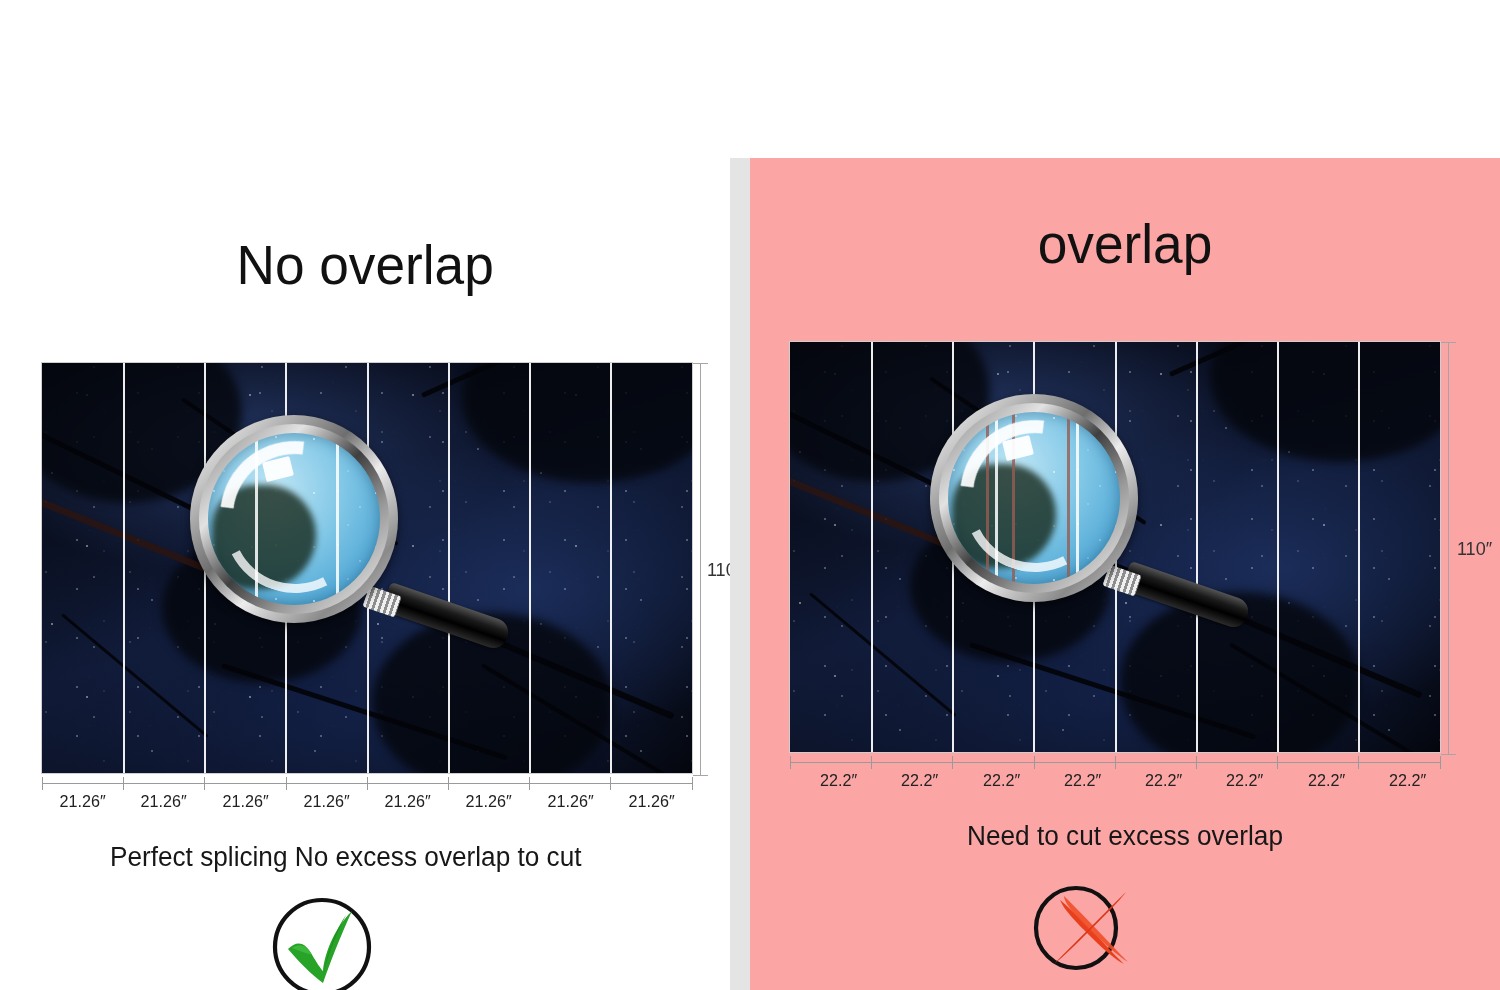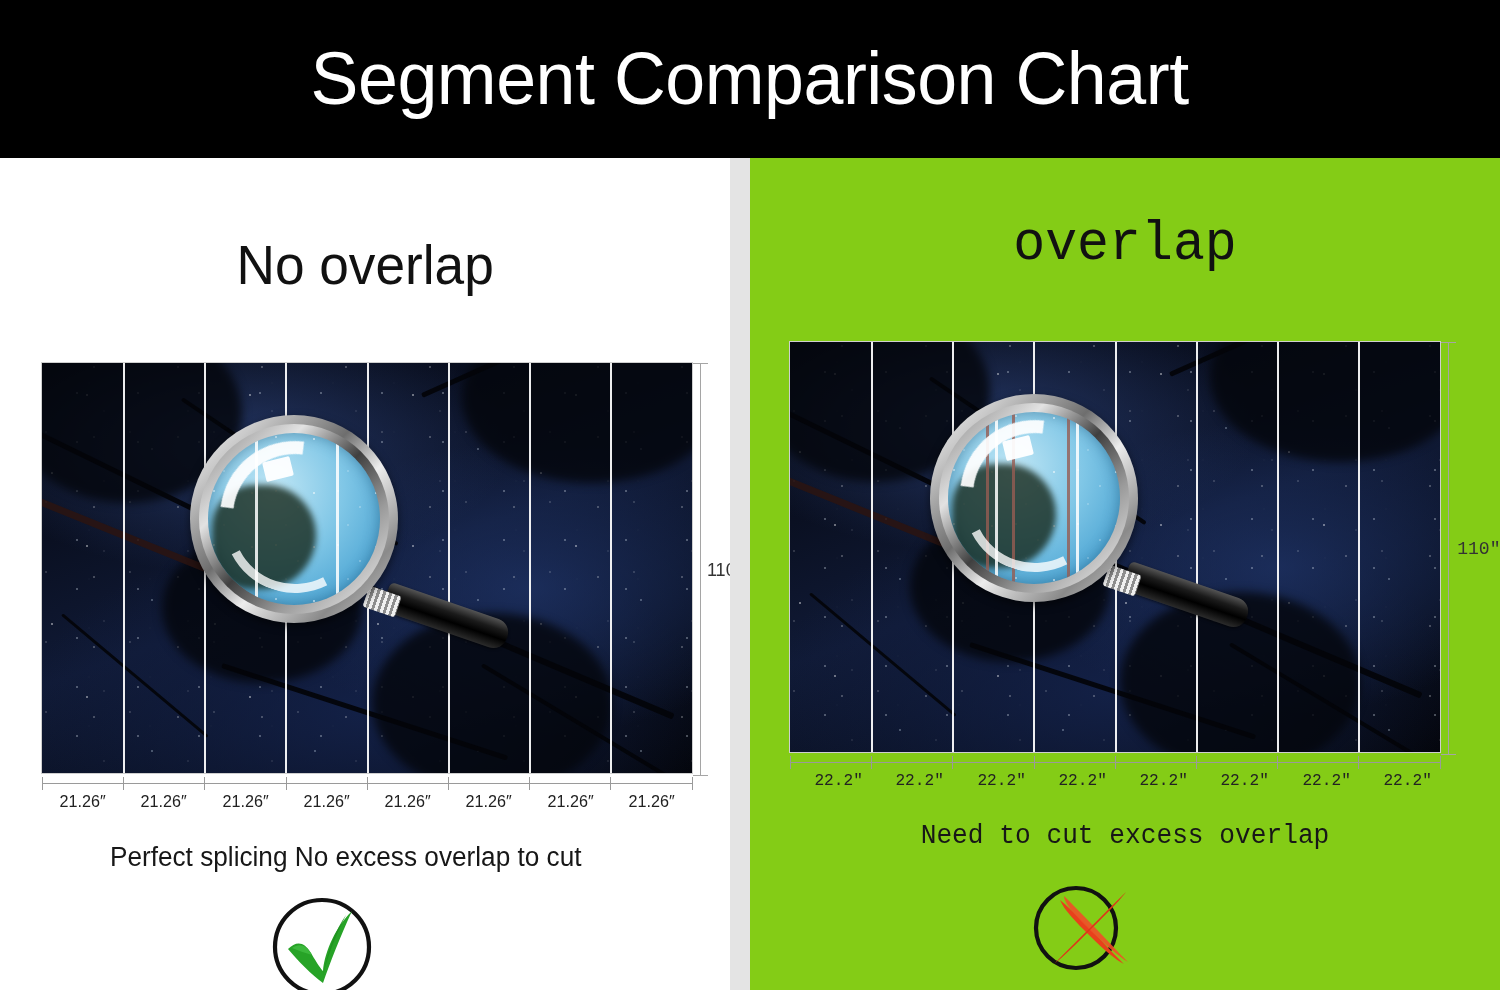--- a/index.html
+++ b/index.html
@@ -48,21 +48,21 @@
     height: 832px;
     display: flex;
   }
   .panel {
     position: relative;
     width: 740px;
     height: 832px;
   }
   .panel.left  { background: #ffffff; margin-top: 21px; }
   .panel.divider-gap { width: 20px; background: #e4e4e4; }
-  .panel.right { width: 760px; background: #84cc16; font-family: Liberation Mono, monospace; }
+  .panel.right { width: 760px; background: #fca5a5; }
 
   .panel-heading {
     position: absolute;
     top: 58px;
     left: 0;
     width: 100%;
     text-align: center;
     font-size: 56px;
     color: #111111;
     font-weight: 400;
@@ -323,23 +323,20 @@
   .panel.left .verdict  { left: 266px; }
   .panel.right .verdict { left: 1020px; }
 
   .verdict svg { display: block; }
 </style>
 </head>
 <body>
 
 <div id="page">
 
-  <div class="title-bar">
-    <div class="title-text">Segment Comparison Chart</div>
-  </div>
 
   <div class="panels">
 
     <div class="panel left">
 
       <div class="panel-heading">No overlap</div>
 
       <div class="image-wrap">
         <div class="starfield">
           <div class="stars-a"></div>

